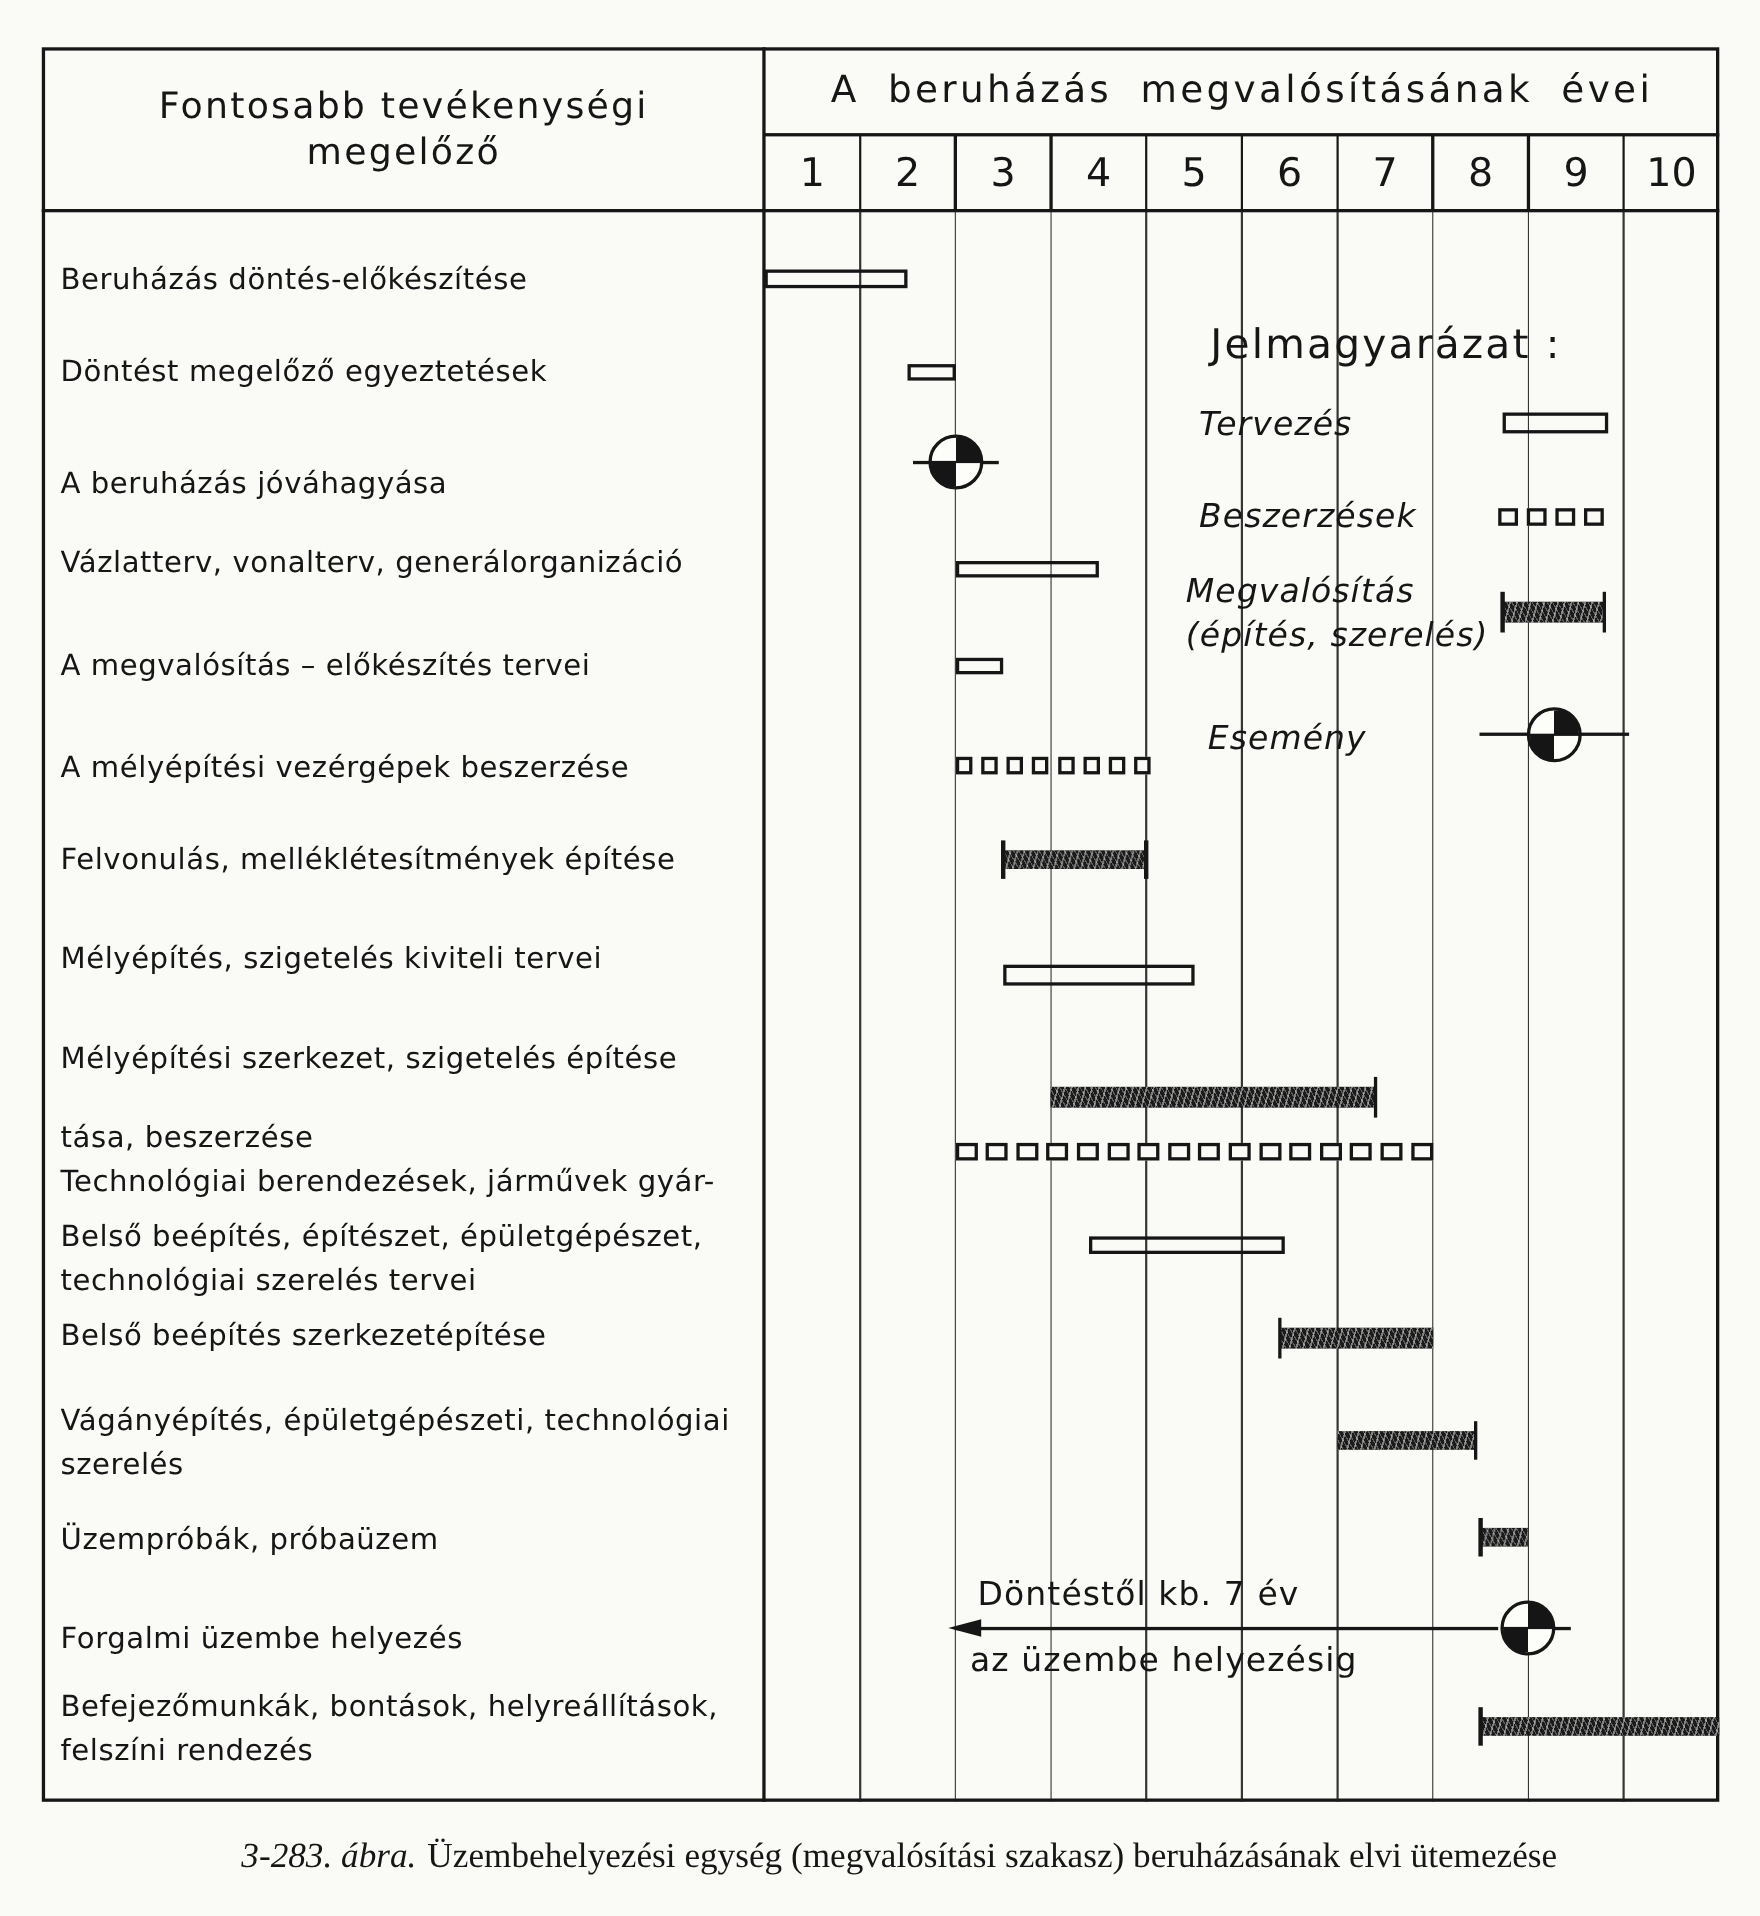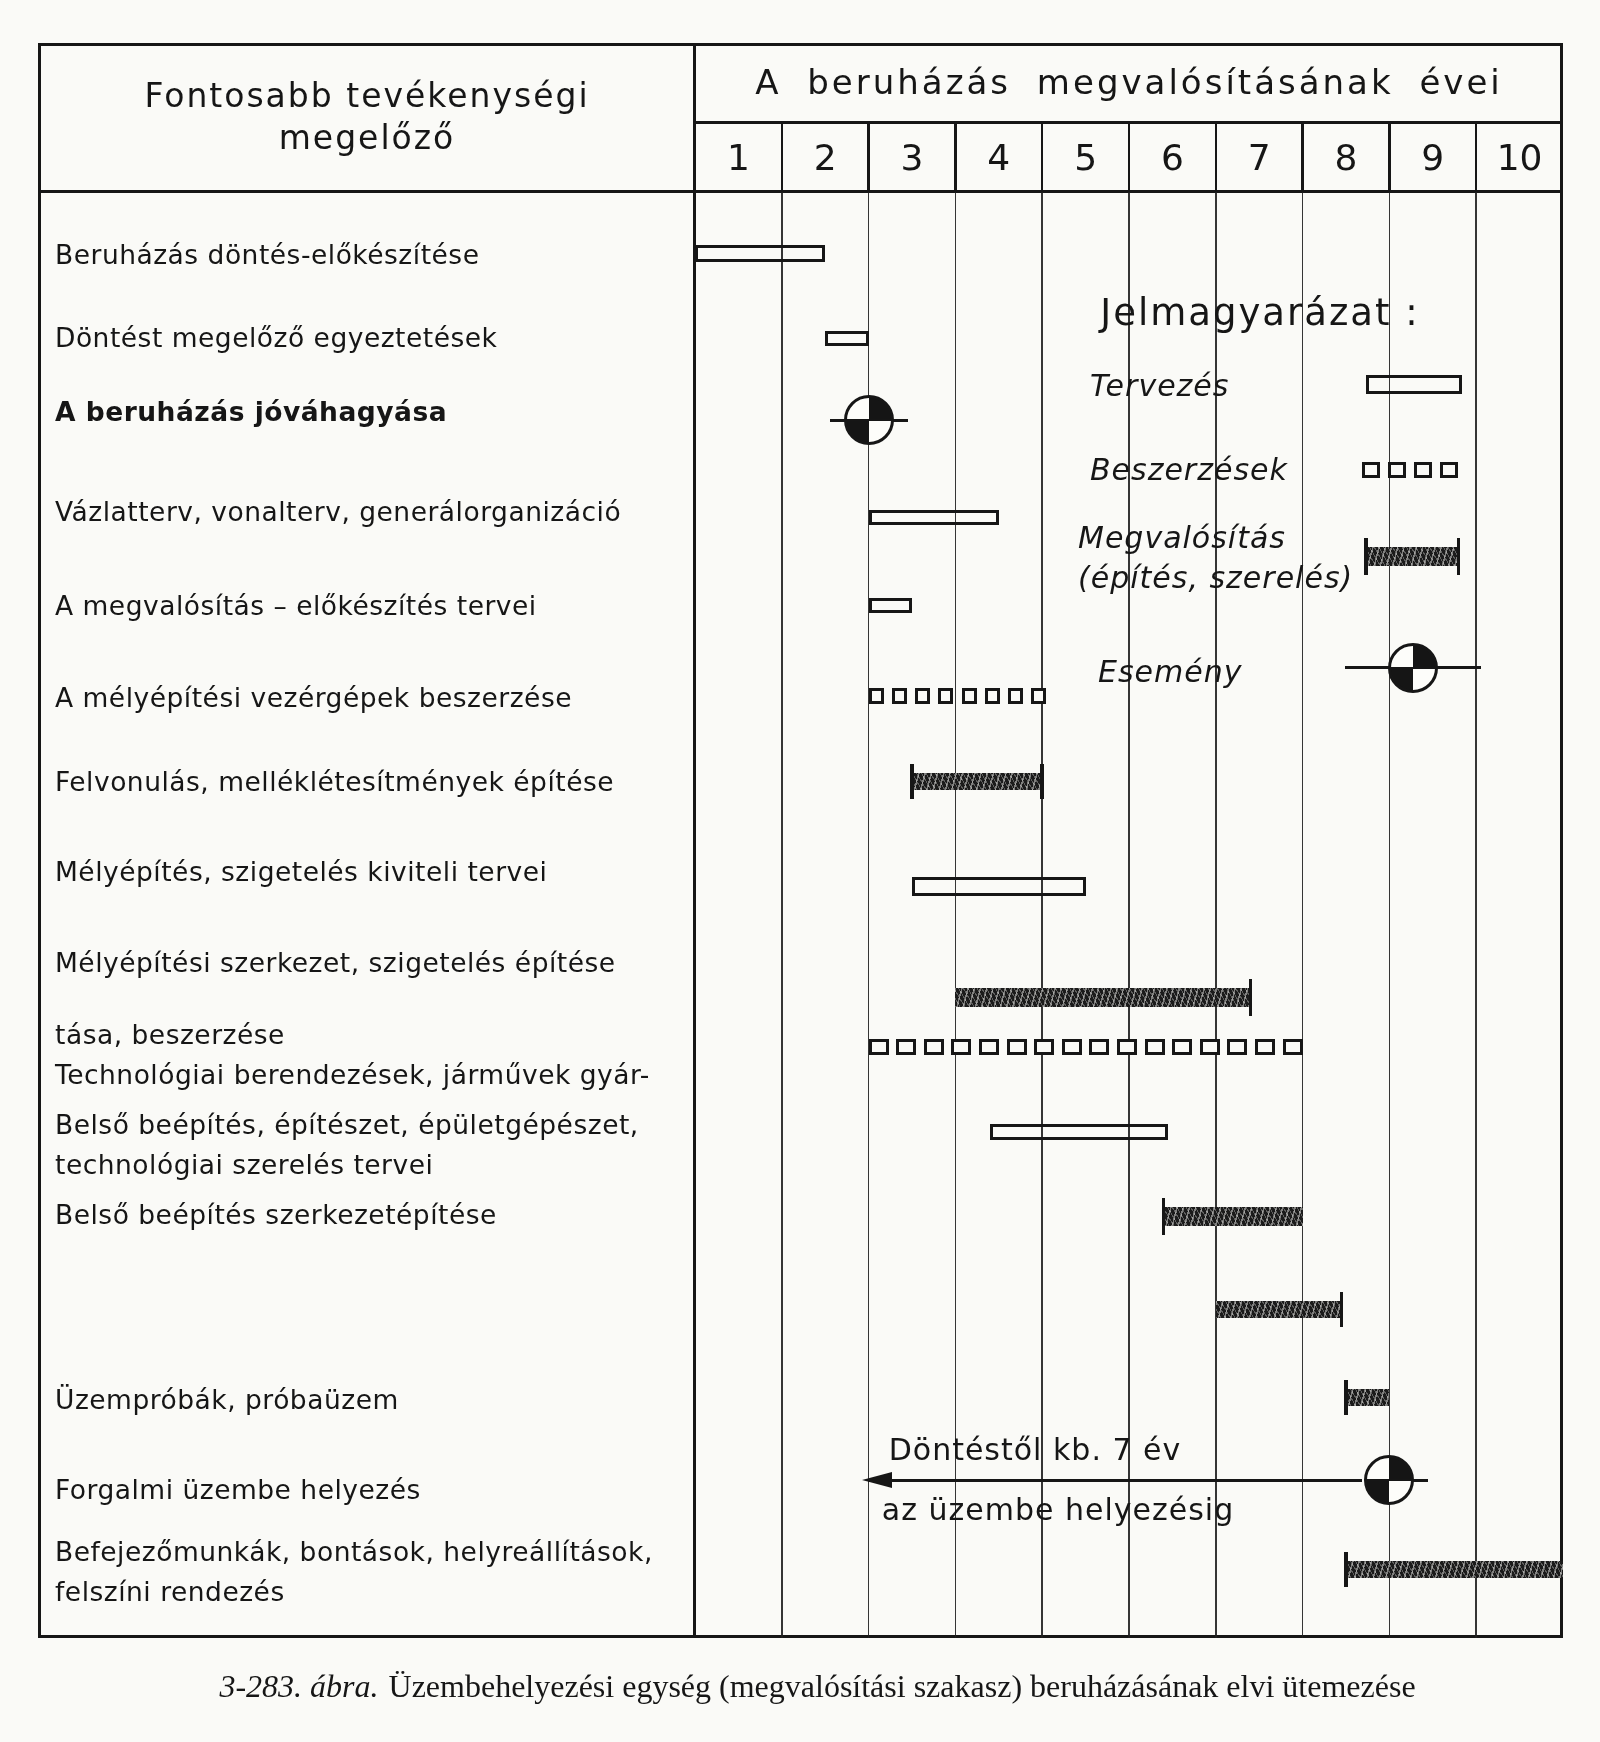--- a/index.html
+++ b/index.html
@@ -115,21 +115,21 @@
       <div class="gridline" style="left: 1475.45px;"></div>
       <div class="hdr-sep" style="left: 1474.95px;"></div>
       <div class="lbl" style="top: 235px;">
         <div>Beruházás  döntés-előkészítése</div>
       </div>
       <div class="bar-open" style="left: 695px; top: 244.5px; width: 130.2px; height: 17px;"></div>
       <div class="lbl" style="top: 318px;">
         <div>Döntést megelőző egyeztetések</div>
       </div>
       <div class="bar-open" style="left: 825.2px; top: 330.5px; width: 43.4px; height: 15px;"></div>
-      <div class="lbl" style="top: 392px; font-weight: bold;">
+      <div class="lbl" style="top: 420px;">
         <div>A beruházás jóváhagyása</div>
       </div>
       <div class="xline" style="left: 829.6px; top: 419px; width: 78px;"></div>
       <div class="event-sym" style="left: 843.6px; top: 395px;"></div>
       <div class="lbl" style="top: 492px;">
         <div>Vázlatterv, vonalterv, generálorganizáció</div>
       </div>
       <div class="bar-open" style="left: 868.6px; top: 509.5px; width: 130.2px; height: 15px;"></div>
       <div class="lbl" style="top: 586px;">
         <div>A megvalósítás – előkészítés tervei</div>
@@ -188,20 +188,24 @@
       <div class="lbl" style="top: 1105px;">
         <div>Belső beépítés, építészet, épületgépészet,</div>
         <div>technológiai szerelés tervei</div>
       </div>
       <div class="bar-open" style="left: 990.12px; top: 1124px; width: 177.94px; height: 16px;"></div>
       <div class="lbl" style="top: 1195px;">
         <div>Belső beépítés szerkezetépítése</div>
       </div>
       <div class="bar-hatch" style="left: 1163.72px; top: 1206.5px; width: 138.88px; height: 19px;"></div>
       <div class="tick" style="height: 37px; top: 1197.5px; left: 1161.97px;"></div>
+      <div class="lbl" style="top: 1272px;">
+        <div>Vágányépítés, épületgépészeti, technológiai</div>
+        <div>szerelés</div>
+      </div>
       <div class="bar-hatch" style="left: 1215.8px; top: 1300.5px; width: 125.86px; height: 17px;"></div>
       <div class="tick" style="height: 35px; top: 1291.5px; left: 1339.91px;"></div>
       <div class="lbl" style="top: 1380px;">
         <div>Üzempróbák, próbaüzem</div>
       </div>
       <div class="bar-hatch" style="left: 1346px; top: 1388.5px; width: 43.4px; height: 17px;"></div>
       <div class="tick" style="height: 35px; top: 1379.5px; left: 1344.25px;"></div>
       <div class="lbl" style="top: 1470px;">
         <div>Forgalmi üzembe helyezés</div>
       </div>

